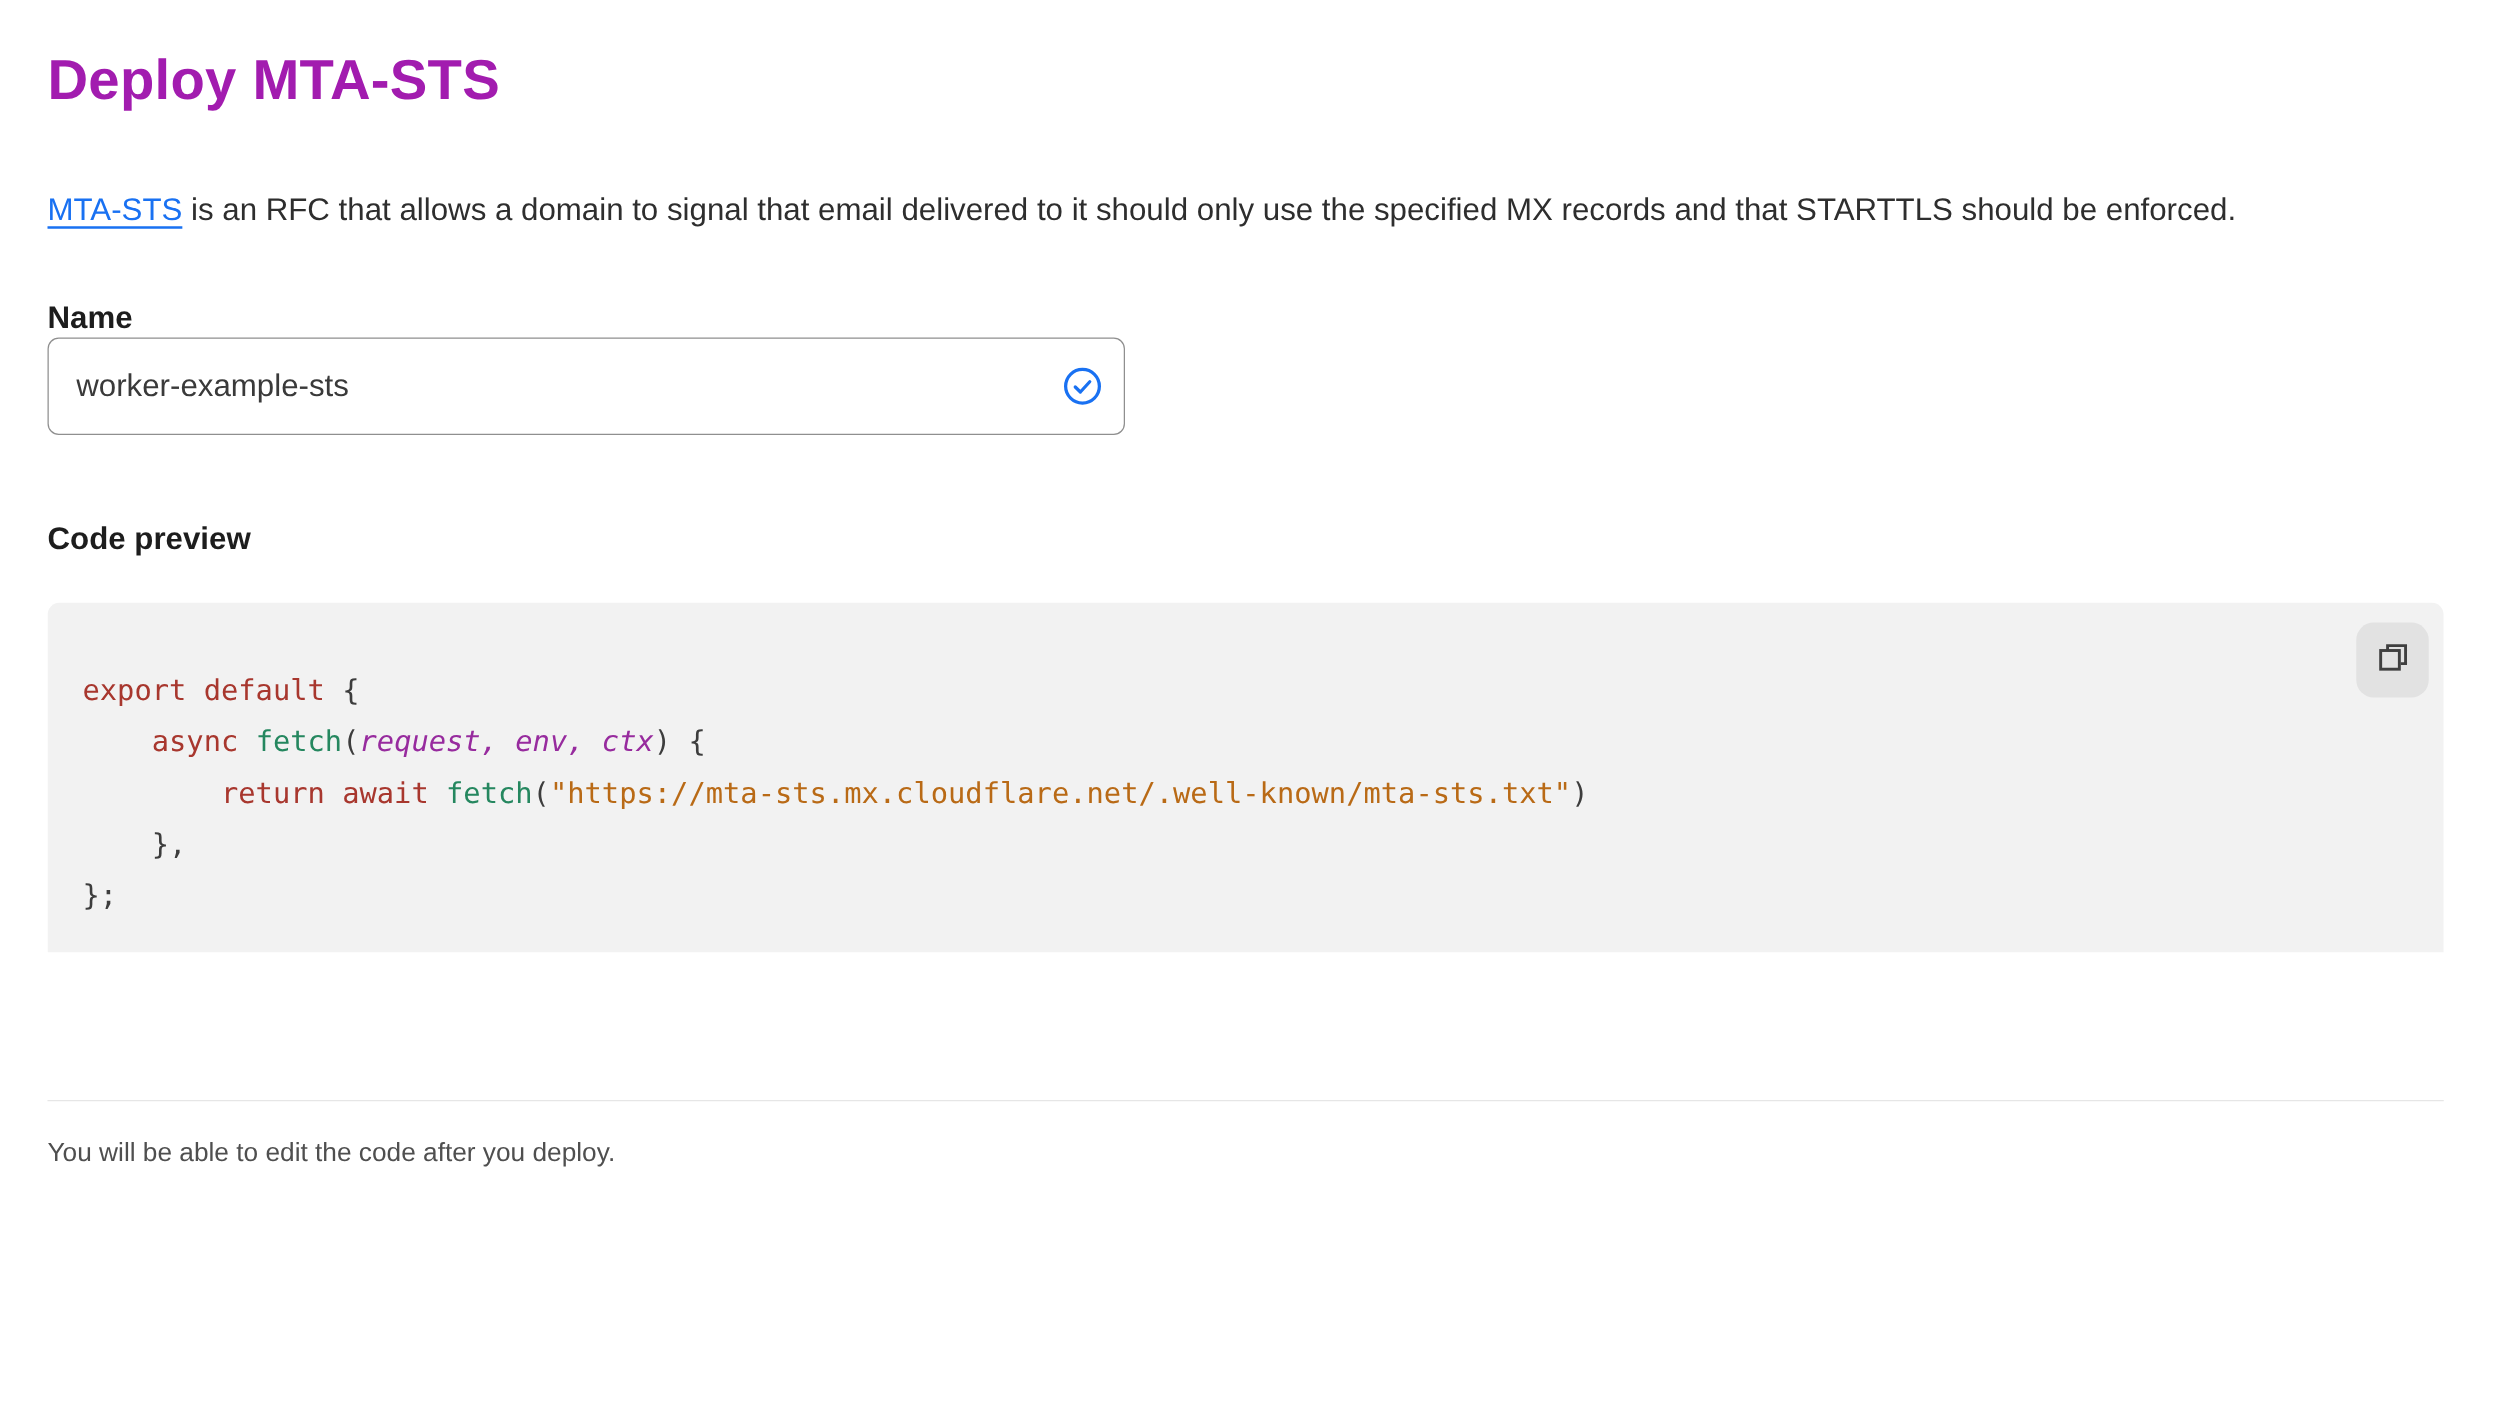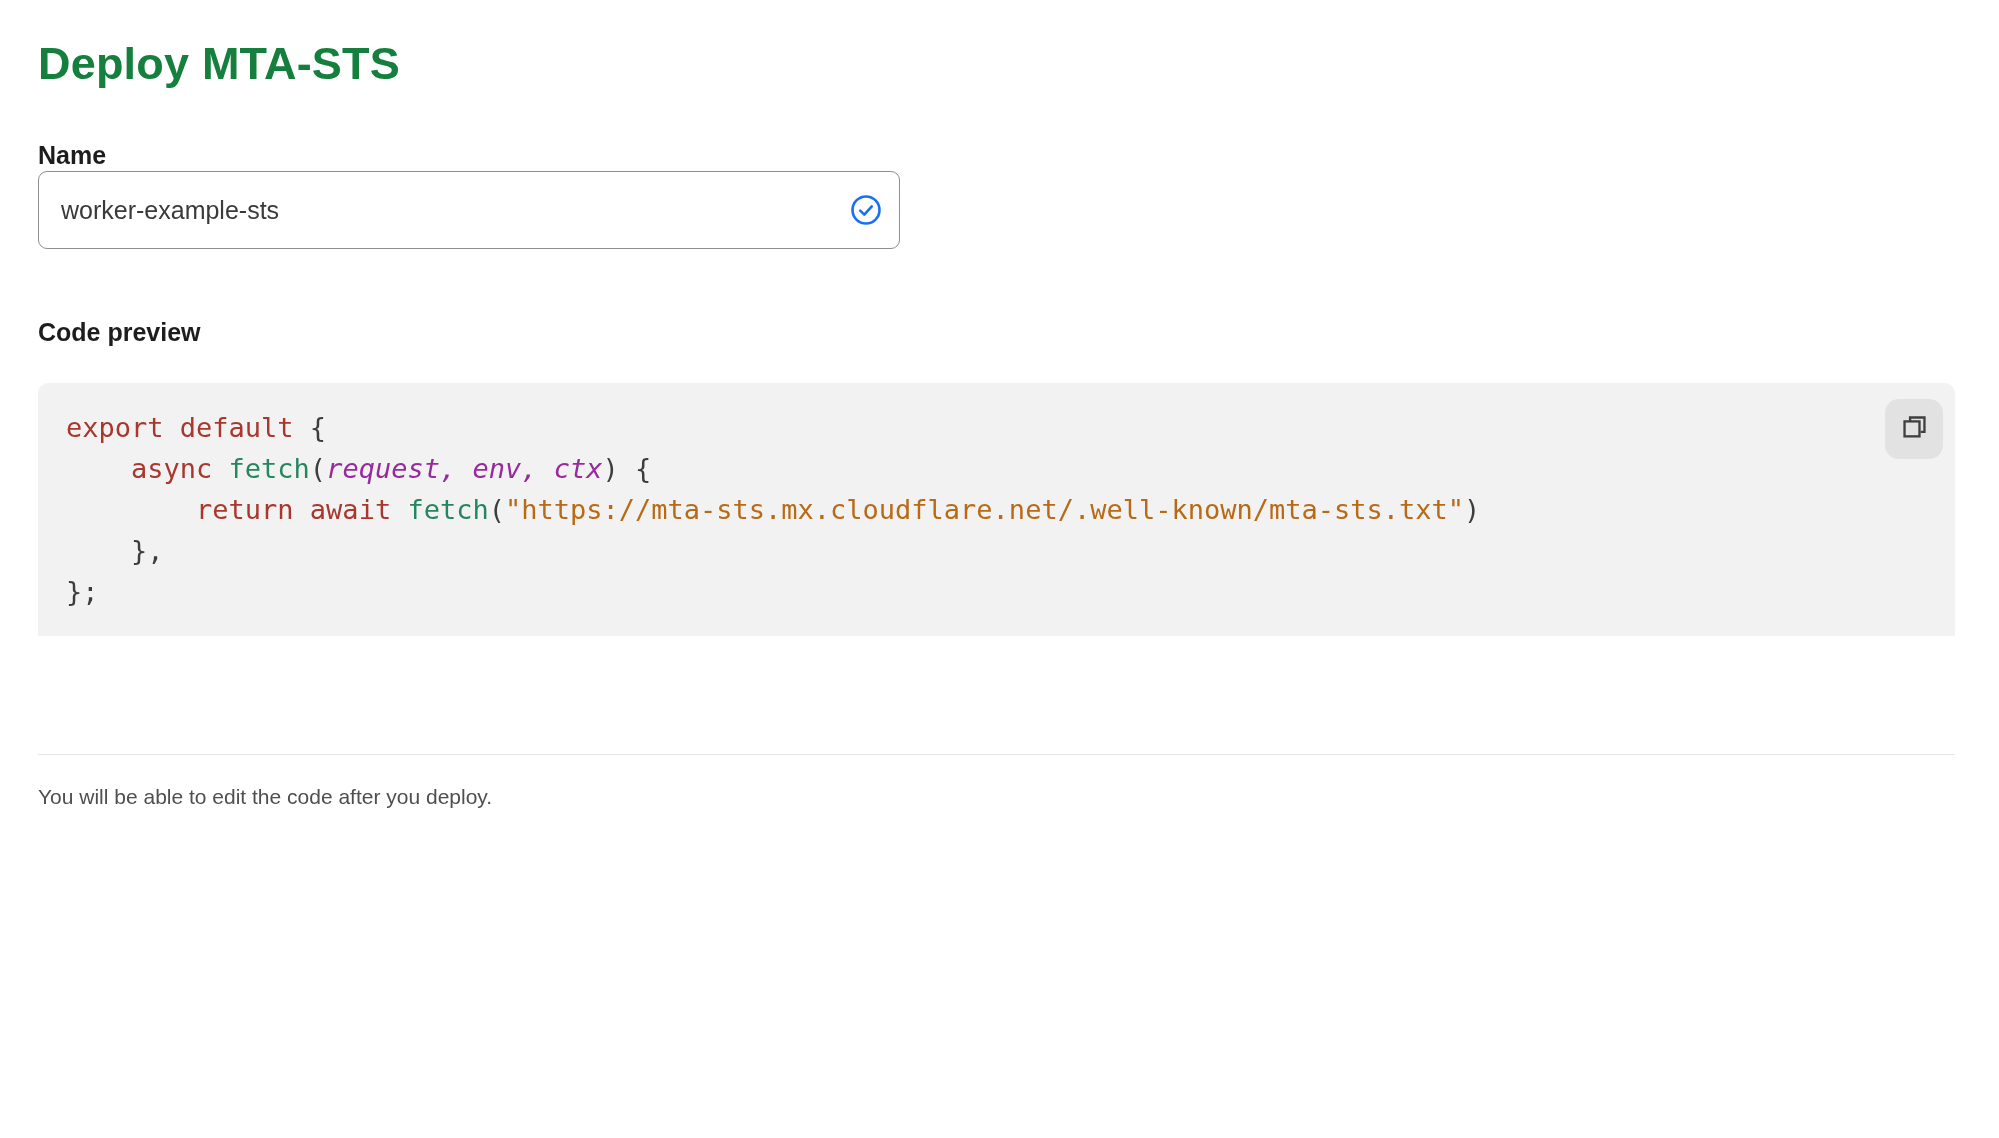--- a/index.html
+++ b/index.html
@@ -20,21 +20,21 @@
     color: #1f1f1f;
     overflow: hidden;
   }
   .page { padding: 0 44px 0 38px; width: 100%; height: 100%; }
 
   h1.page-title {
     margin-top: 36px;
     font-size: 45px;
     line-height: 56px;
     font-weight: 700;
-    color: #15803d;
+    color: #a21caf;
     letter-spacing: 0.2px;
   }
   p.desc {
     margin-top: 54px;
     font-size: 25px;
     line-height: 45px;
     color: #2e2e2e;
     max-width: 1880px;
   }
   p.desc a.link {
@@ -122,24 +122,25 @@
     color: #2b2b2b;
   }
   .code-area {
     position: relative;
     background: var(--code-bg);
     padding: 24px 28px 24px 28px;
     min-height: 253px;
   }
   pre.code {
     font-family: "DejaVu Sans Mono", monospace;
-    font-size: 27px;
+    font-size: 23px;
     line-height: 41px;
     color: var(--punct);
     white-space: pre;
+    margin-top: 27px;
   }
   .tok-kw   { color: var(--kw); }
   .tok-fn   { color: var(--fn); }
   .tok-param{ color: var(--param); font-style: italic; }
   .tok-str  { color: var(--str); }
   .tok-pu   { color: var(--punct); }
   .tok-pl   { color: var(--punct); }
   .copy-btn {
     position: absolute;
     top: 16px;
@@ -198,20 +199,21 @@
     padding: 0 35px;
   }
 </style>
 </head>
 <body>
 
 <div class="page">
 
   <h1 class="page-title">Deploy MTA-STS</h1>
 
+  <p class="desc"><a class="link" href="#">MTA-STS</a><span> is an RFC that allows a domain to signal that email delivered to it should only use the specified MX records and that STARTTLS should be enforced.</span></p>
 
   <label class="field-label">Name</label>
   <div class="input-wrap">
     <input type="text" class="text-input" value="worker-example-sts" style="">
     <span class="check-icon">
       <svg width="32" height="32" viewBox="0 0 32 32" fill="none">
         <circle cx="16" cy="16" r="13.5" stroke="#1971f2" stroke-width="2.6"></circle>
         <path d="M10.2 16.6 L14.3 20.6 L21.8 12.4" stroke="#1971f2" stroke-width="2.6" stroke-linecap="round" stroke-linejoin="round"></path>
       </svg>
     </span>

